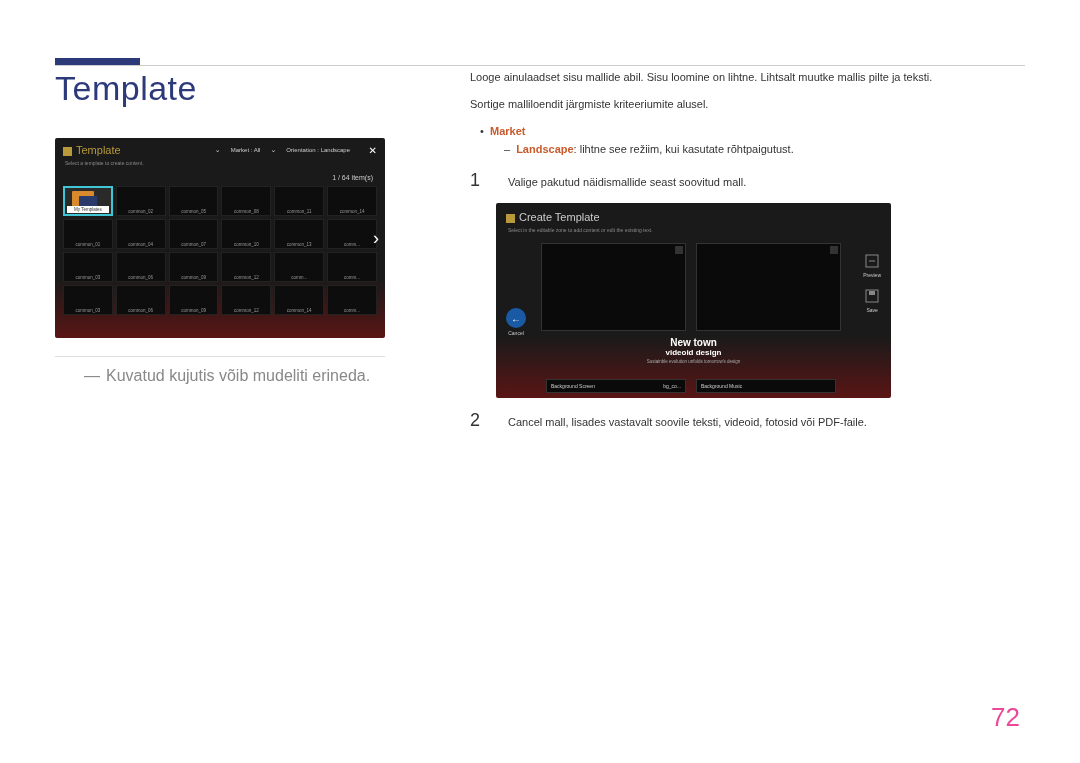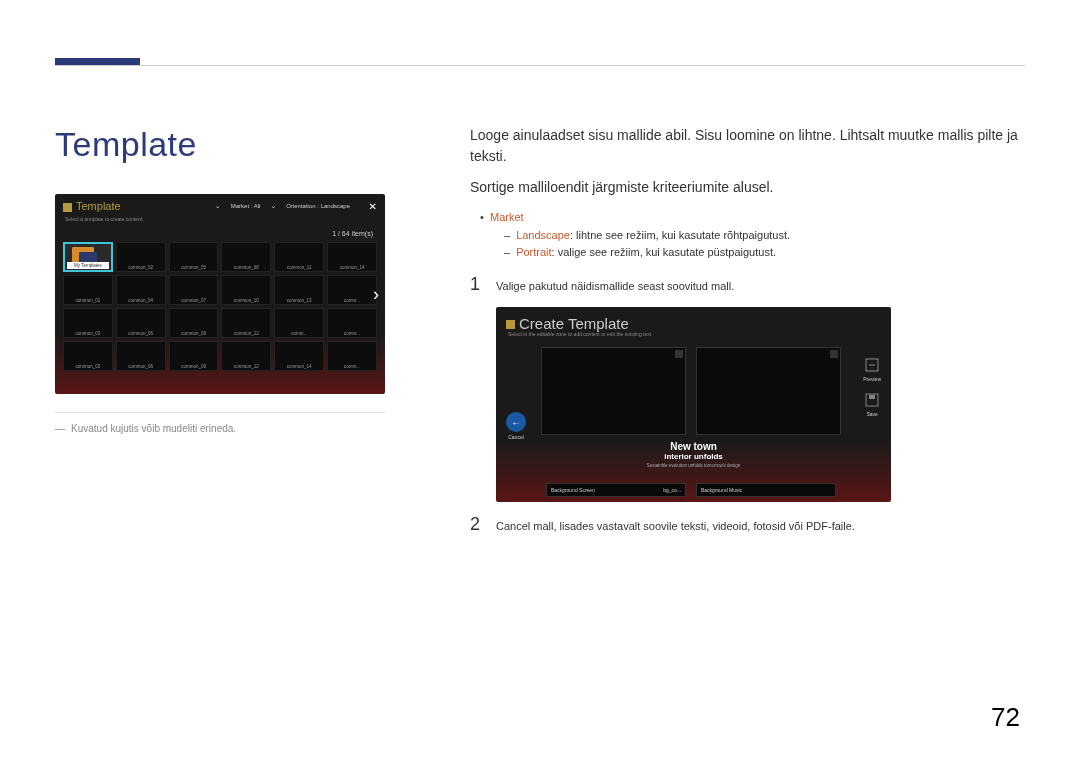--- a/index.html
+++ b/index.html
@@ -1,17 +1,17 @@
 <!DOCTYPE html>
 <html><head>
 <meta charset="utf-8">
 <style>
   * { margin: 0; padding: 0; box-sizing: border-box; }
   body { width: 1080px; height: 763px; background: #fff; font-family: "Segoe UI", Arial, sans-serif; color: #333; position: relative; }
-  .page { padding: 80px 60px 40px 55px; }
+  .page { padding: 24px 60px 40px 55px; }
   .top-rule { border-top: 1px solid #ccc; position:absolute; top:65px; left:55px; right:55px; }
   .accent-bar { position:absolute; top:58px; left:55px; width:85px; height:7px; background:#2d3a7a; }
   .two-col { display:flex; gap:55px; margin-top:45px; }
   .left-col { width:360px; flex:0 0 360px; }
   .right-col { flex:1; }
   .h1 { font-size:34px; font-weight:400; color:#2d3a7a; letter-spacing:0.5px; margin-bottom:30px; }
   .breadcrumb { font-size:11px; font-weight:600; color:#222; margin-bottom:20px; }
   .breadcrumb .orange { color:#c85a2c; font-weight:700; }
   .icon-svg { vertical-align:middle; }
   .screenshot { width:330px; height:200px; background:linear-gradient(to bottom,#1a1a1a 0%,#1a1a1a 70%,#5a1515 100%); border-radius:2px; position:relative; overflow:hidden; font-size:6px; color:#aaa; }
@@ -24,53 +24,53 @@
   .ss-grid { position:absolute; top:48px; left:8px; right:8px; display:grid; grid-template-columns:repeat(6,1fr); gap:3px; }
   .ss-cell { height:30px; background:#0d0d0d; border:1px solid #222; position:relative; }
   .ss-cell.sel { border:2px solid #3fc7d8; background:#2a2a2a; }
   .ss-cell.sel .folder { position:absolute; top:3px; left:7px; width:22px; height:16px; background:#d88a2c; border-radius:1px; }
   .ss-cell.sel .folder2 { position:absolute; top:8px; left:14px; width:18px; height:14px; background:#2a3a6a; border-radius:1px; }
   .ss-cell .lbl { position:absolute; bottom:1px; left:2px; right:2px; font-size:4.5px; color:#999; text-align:center; white-space:nowrap; overflow:hidden; }
   .ss-cell.first .lbl { background:#fff; color:#333; padding:1px 0; }
   .ss-next { position:absolute; top:50%; right:6px; transform:translateY(-50%); color:#fff; font-size:18px; }
   .ss-x { position:absolute; top:7px; right:8px; color:#fff; font-size:10px;}
   .hr-thin { border:0; border-top:1px solid #ddd; margin:18px 0 10px 0; width:330px; }
-  .caption { font-size:10px; color:#888; }
+  .caption { font-size:16px; color:#888;margin-left:29px; }
   .caption .dash { margin-right:6px; }
   .h2 { font-size:15px; font-weight:700; color:#333; background:#f9e97a; display:inline-block; padding:2px 6px; margin-bottom:12px; }
-  .body-text { font-size:14px; color:#333; line-height:1.5; margin-bottom:10px; }
+  .body-text { font-size:11px; color:#333; line-height:1.5; margin-bottom:10px; }
   .bullet-list { margin:6px 0 12px 10px; }
   .bullet-row { font-size:11px; line-height:1.7; }
   .bullet-row .dot { display:inline-block; width:10px; }
-  .orange-b { color:#c85a2c; font-weight:400; }
+  .orange-b { color:#c85a2c; font-weight:700; }
   .sub-bullet { margin-left:24px; font-size:11px; line-height:1.6; }
   .sub-bullet .dash { margin-right:6px; color:#333; }
   .step-row { display:flex; gap:14px; margin:12px 0; }
   .step-num { font-size:18px; color:#333; font-weight:400; width:12px; flex:0 0 12px; }
-  .step-body { flex:1; font-size:11px; line-height:1.5; padding-top:4px; }
+  .step-body { flex:1; font-size:11px; line-height:1.5; padding-top:4px;margin-left:12px; }
   .screenshot2 { width:395px; height:195px; background:linear-gradient(to bottom,#1a1a1a 0%,#1a1a1a 68%,#5a1515 100%); border-radius:2px; position:relative; overflow:hidden; font-size:6px; color:#aaa; margin-left:26px; margin-top:4px; }
-  .ss2-title { position:absolute; top:8px; left:10px; color:#ccc; font-size:15px; }
+  .ss2-title { position:absolute; top:8px; left:10px; color:#ccc; font-size:11px; }
   .ss2-title .sq { display:inline-block; width:9px; height:9px; background:#b89a3a; margin-right:4px; vertical-align:middle; }
   .ss2-sub { position:absolute; top:24px; left:12px; font-size:5px; color:#888; }
   .ss2-panes { position:absolute; top:40px; left:45px; display:flex; gap:10px; }
   .ss2-pane { width:145px; height:88px; background:#0a0a0a; border:1px solid #333; position:relative; }
   .ss2-corner { position:absolute; top:2px; right:2px; width:8px; height:8px; background:#333; }
   .ss2-leftbtns { position:absolute; top:105px; left:10px; text-align:center; }
   .ss2-btn { width:20px; height:20px; border-radius:50%; background:#1a5aa5; color:#fff; font-size:10px; display:flex; align-items:center; justify-content:center; margin:0 auto 2px; }
   .ss2-btnlbl { font-size:5px; color:#ccc; }
   .ss2-rightbtns { position:absolute; top:50px; right:10px; text-align:center; }
   .ss2-rb { width:16px; height:16px; margin:0 auto 2px; }
   .ss2-rblbl { font-size:5px; color:#ccc; margin-bottom:10px; display:block;}
   .ss2-text { position:absolute; top:134px; left:0; right:0; text-align:center; }
   .ss2-text .l1 { font-size:10px; font-weight:700; color:#fff; }
   .ss2-text .l2 { font-size:8px; font-weight:700; color:#fff; }
   .ss2-text .l3 { font-size:4.5px; color:#aaa; margin-top:2px; }
   .ss2-tabs { position:absolute; bottom:5px; left:50px; display:flex; gap:10px; }
   .ss2-tab { width:140px; height:14px; background:#0a0a0a; border:1px solid #333; font-size:5px; color:#ccc; display:flex; align-items:center; padding:0 4px; justify-content:space-between; }
-  .page-num { position:absolute; bottom:30px; right:60px; font-size:26px; color:#000000; font-weight:300; }
+  .page-num { position:absolute; bottom:30px; right:60px; font-size:26px; color:#ec4899; font-weight:300; }
 </style>
 </head>
 <body>
 
 <div class="accent-bar"></div>
 <div class="top-rule"></div>
 
 <div class="page">
   <div class="two-col">
 
@@ -175,21 +175,20 @@
       <div class="caption"><span class="dash">―</span><span>Kuvatud kujutis võib mudeliti erineda.</span></div>
     </div>
 
     <div class="right-col">
       <div class="body-text">Looge ainulaadset sisu mallide abil. Sisu loomine on lihtne. Lihtsalt muutke mallis pilte ja teksti.</div>
       <div class="body-text">Sortige malliloendit järgmiste kriteeriumite alusel.</div>
 
       <div class="bullet-list">
         <div class="bullet-row"><span class="dot">•</span><span class="orange-b">Market</span></div>
         <div class="sub-bullet"><span class="dash">‒</span><span class="orange-b">Landscape</span><span>: lihtne see režiim, kui kasutate rõhtpaigutust.</span></div>
-        <div class="sub-bullet"><span class="dash">‒</span><span class="orange-b">Portrait</span><span>: valige see režiim, kui kasutate püstpaigutust.</span></div>
       </div>
 
       <div class="step-row">
         <div class="step-num">1</div>
         <div class="step-body">Valige pakutud näidismallide seast soovitud mall.</div>
       </div>
 
       
       <div class="screenshot2">
         <div class="ss2-title"><span class="sq"></span><span>Create Template</span></div>
@@ -213,21 +212,21 @@
             </svg>
           <span class="ss2-rblbl">Preview</span>
           <svg class="ss2-rb" viewBox="0 0 16 16">
               <rect x="2" y="2" width="12" height="12" fill="none" stroke="#888"></rect>
               <rect x="5" y="3" width="6" height="4" fill="#888"></rect>
             </svg>
           <span class="ss2-rblbl">Save</span>
         </div>
         <div class="ss2-text">
           <div class="l1">New  town</div>
-          <div class="l2">interior unfolds</div>
+          <div class="l2">videoid design</div>
           <div class="l3">Sustainble evolution unfolds tomorrow's design</div>
         </div>
         <div class="ss2-tabs">
           <div class="ss2-tab">
               <span>Background Screen</span>
               <span>bg_co...</span>
             </div>
           <div class="ss2-tab">
               <span>Background Music</span>
               <span></span>

